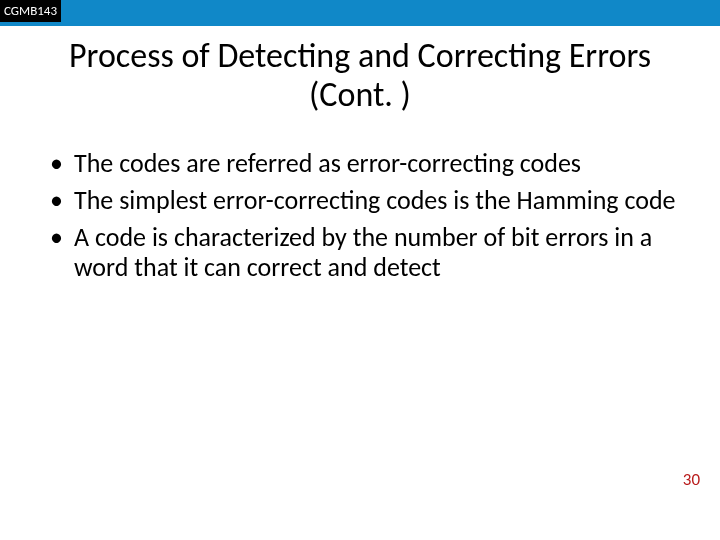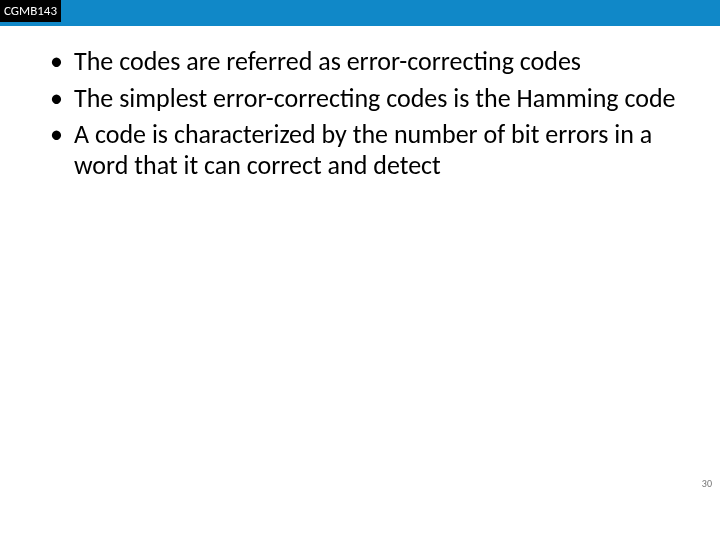--- a/index.html
+++ b/index.html
@@ -10,44 +10,45 @@
     position: absolute; top: 0; height: 22px; background: #000; color: #fff;
     font-size: 13px; line-height: 22px; padding: 0 4px;
   }
   .topbar .left-label { left: 0; }
   .topbar .right-label { right: 0; }
   .title {
     text-align: center; font-size: 34px; font-weight: 400;
     margin-top: 10px; line-height: 1.15; padding: 0 30px;
   }
   .body {
-    margin-top: 20px; padding: 0 36px 0 50px;
+    margin-top: 34px; padding: 0 36px 0 50px;
   }
   .body ul { list-style: none; }
   .body li {
     position: relative; font-size: 26px; line-height: 1.18;
     margin-bottom: 6px; padding-left: 24px;
   }
   .body li::before {
     content: "•"; position: absolute; left: 0; top: 0;
     font-size: 26px; line-height: 1.18;
   }
   .pagenum {
-    position: absolute; right: 8px; bottom: 14px;
-    font-size: 10px; color: #737373;
+    position: absolute; right: 20px; bottom: 14px;
+    font-size: 17px; color: #b91c1c;
   }
 </style>
 </head>
 <body>
 
 <div class="slide">
   <div class="topbar">
     <div class="left-label">CGMB143</div>
   </div>
 
+  <h1 class="title">Process of Detecting and Correcting Errors (Cont. )</h1>
 
   <div class="body">
     <ul>
       <li>The codes are referred as error-correcting codes</li>
       <li>The simplest error-correcting codes is the Hamming code</li>
       <li>A code is characterized by the number of bit errors in a word that it can correct and detect</li>
     </ul>
   </div>
 
   <div class="pagenum">30</div>

